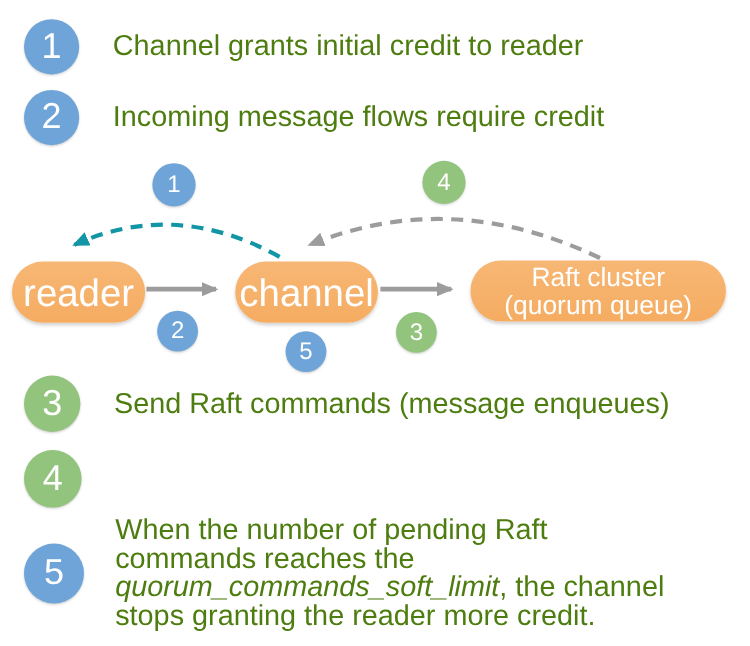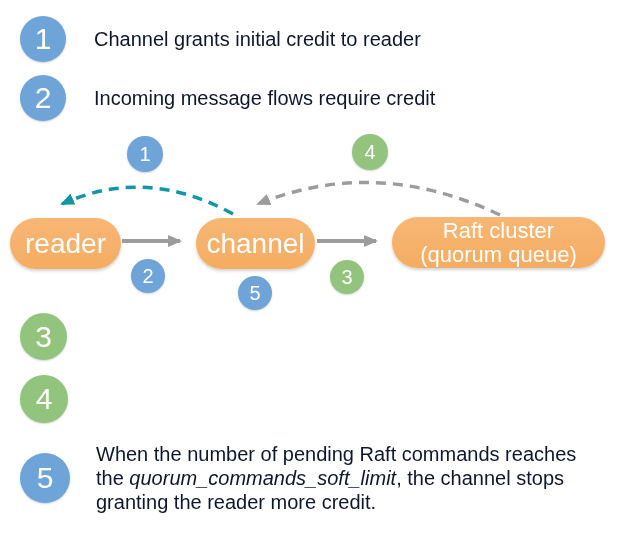--- a/index.html
+++ b/index.html
@@ -9,32 +9,32 @@
   }
   
   .legend-row{position:absolute;left:0;display:flex;align-items:center;padding-left:20px;}
   .big-circle{
     flex:0 0 auto;border-radius:50%;display:flex;align-items:center;justify-content:center;
     color:#ffffff;font-size:30px;box-shadow:0 1px 2px rgba(0,0,0,0.18);
   }
   .big-circle.blue{background:#6EA4D8;}
   .big-circle.green{background:#93C47D;}
   .legend-text{
-    margin-left:28px;color:#0f172a;font-size:20px;line-height:24px;
+    margin-left:28px;color:#4d7c0f;font-size:24px;line-height:24px;
   }
   
   #diagram{position:absolute;left:0;top:130px;width:625px;height:180px;}
   #arrow-layer{position:absolute;left:0;top:0;}
   .node{
     position:absolute;border-radius:26px;color:#ffffff;text-align:center;
     display:flex;flex-direction:column;align-items:center;justify-content:center;
     background:linear-gradient(180deg,#F7B775 0%,#F5AC61 100%);
     box-shadow:0 2px 3px rgba(0,0,0,0.18);
   }
-  .node .line1{font-size:28px;line-height:26px;}
+  .node .line1{font-size:32px;line-height:26px;}
   .node.small-label .line1,.node.small-label .line2{font-size:22px;line-height:24px;}
   .badge{
     position:absolute;border-radius:50%;display:flex;align-items:center;justify-content:center;
     color:#ffffff;font-size:20px;box-shadow:0 1px 2px rgba(0,0,0,0.18);
   }
   .badge.blue{background:#6EA4D8;}
   .badge.green{background:#93C47D;}
   i{}
 </style>
 </head>
@@ -108,20 +108,21 @@
 
     <div class="badge blue" style="left:238px;top:146px;width:34px;height:34px;">
       <span>5</span>
     </div>
   </div>
 
   <div class="legend-row" style="top:313px;height:47px;">
     <div class="big-circle green" style="width:47px;height:47px;">
       <span>3</span>
     </div>
+    <div class="legend-text">Send Raft commands (message enqueues)</div>
   </div>
 
   <div class="legend-row" style="top:375px;height:48px;">
     <div class="big-circle green" style="width:48px;height:48px;">
       <span>4</span>
     </div>
   </div>
 
   <div class="legend-row" style="top:452px;height:52px;">
     <div class="big-circle blue" style="width:50px;height:50px;">

